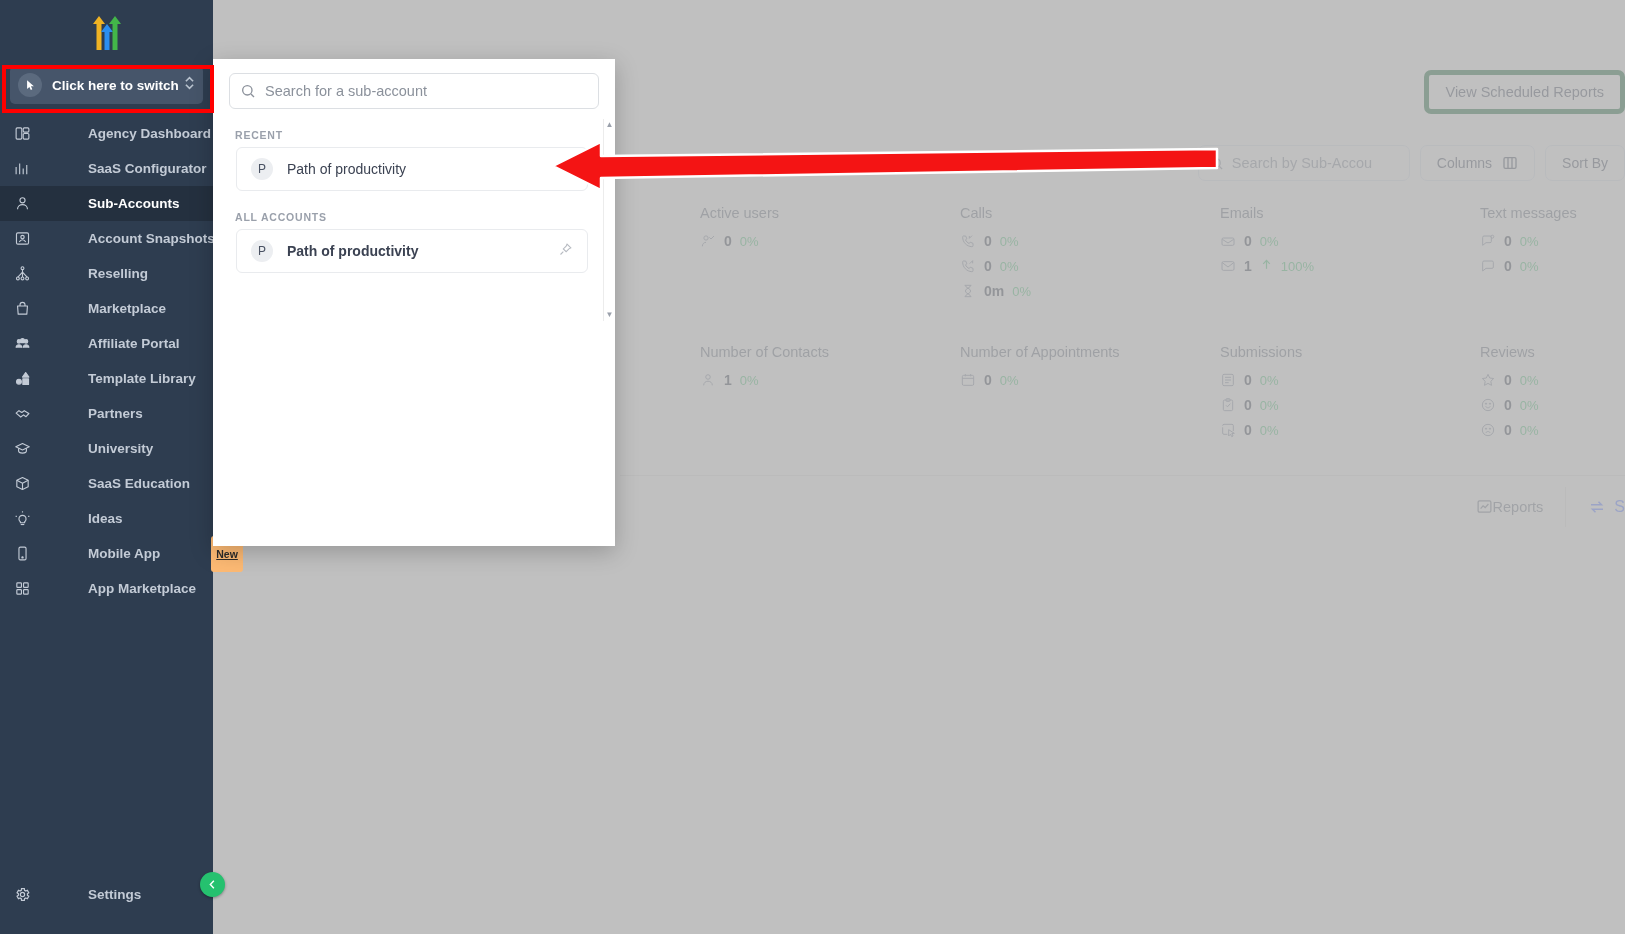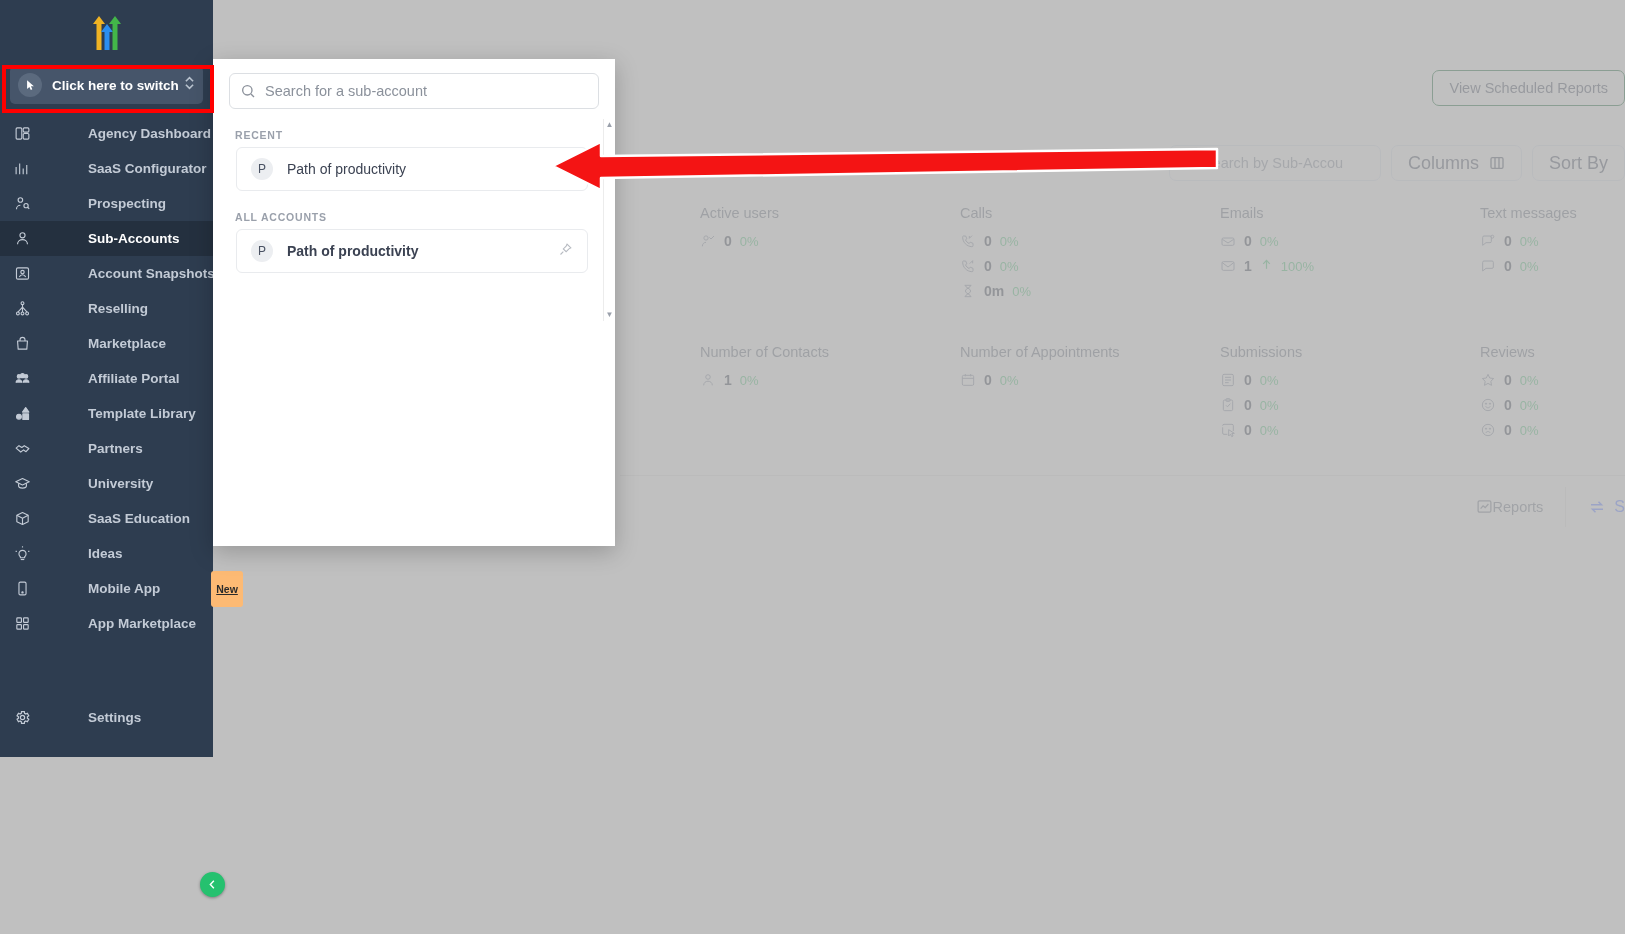--- a/index.html
+++ b/index.html
@@ -17,21 +17,21 @@
     background: #c0c0c0;
   }
   .app-content {
     position: absolute; inset: 0;
     opacity: .30;
   }
 
   
   .sidebar {
     position: absolute; left: 0; top: 0;
-    width: 213px; height: 757px;
+    width: 213px; height: 934px;
     background: #2e3d50;
     z-index: 30;
     display: flex; flex-direction: column;
   }
   .logo-wrap {
     height: 62px; display: flex; align-items: center; justify-content: center;
   }
   .logo { display: block; }
 
   .switcher-hl {
@@ -143,39 +143,39 @@
     justify-content: space-between; padding: 2px 0;
   }
   .panel-scroll .caret { color: #9aa0ab; font-size: 8px; line-height: 8px; }
 
   
   .topbar-right {
     position: absolute; right: 0; top: 70px;
     display: flex; align-items: center;
   }
   .btn-outline {
-    border: 1px solid #14532d; border-radius: 7px;
+    border: 5px solid #14532d; border-radius: 7px;
     padding: 9px 16px; font-size: 14.5px; color: #3b4252;
     background: transparent; white-space: nowrap;
   }
   .filters-row {
     position: absolute; right: 0; top: 145px;
     display: flex; align-items: center; gap: 10px;
   }
   .search-pill {
     width: 212px; height: 36px;
     border: 1px solid #aab0b9; border-radius: 7px;
     display: flex; align-items: center; padding: 0 10px;
     font-size: 14.5px; color: #6c727d; overflow: hidden;
   }
   .search-pill span { margin-left: 8px; white-space: nowrap; }
   .pill {
     height: 36px; border: 1px solid #aab0b9; border-radius: 7px;
     display: flex; align-items: center; gap: 10px;
-    padding: 0 16px; font-size: 18px; color: #3b4252; white-space: nowrap;
+    padding: 0 16px; font-size: 14px; color: #3b4252; white-space: nowrap;
   }
 
   .stats {
     position: absolute; left: 700px; top: 205px;
     width: 940px;
   }
   .stat-grid {
     display: grid;
     grid-template-columns: 260px 260px 260px 260px;
     row-gap: 36px;
@@ -501,31 +501,20 @@
           <span class="ico">
             <svg width="17" height="17" viewBox="0 0 24 24" fill="none" stroke="currentColor" stroke-width="1.6" stroke-linejoin="round">
               <line x1="3" y1="20" x2="3" y2="10"></line>
               <line x1="8" y1="20" x2="8" y2="5"></line>
               <line x1="13" y1="20" x2="13" y2="12"></line>
               <line x1="18" y1="20" x2="18" y2="7"></line>
             </svg>
           </span>
           <span class="txt">SaaS Configurator</span>
         </div>
-        <div class="nav-item">
-          <span class="ico">
-            <svg width="17" height="17" viewBox="0 0 24 24" fill="none" stroke="currentColor" stroke-width="1.6" stroke-linejoin="round">
-              <circle cx="9" cy="7" r="3.2"></circle>
-              <path d="M3.5 20c0-3.3 2.6-5.5 5.5-5.5"></path>
-              <circle cx="17" cy="15" r="3"></circle>
-              <line x1="19.3" y1="17.3" x2="21.5" y2="19.5"></line>
-            </svg>
-          </span>
-          <span class="txt">Prospecting</span>
-        </div>
         <div class="nav-item active">
           <span class="ico">
             <svg width="17" height="17" viewBox="0 0 24 24" fill="none" stroke="currentColor" stroke-width="1.6" stroke-linejoin="round">
               <circle cx="12" cy="7.5" r="3.6"></circle>
               <path d="M5 20c0-4 3.2-6.5 7-6.5S19 16 19 20"></path>
             </svg>
           </span>
           <span class="txt">Sub-Accounts</span>
         </div>
         <div class="nav-item">

